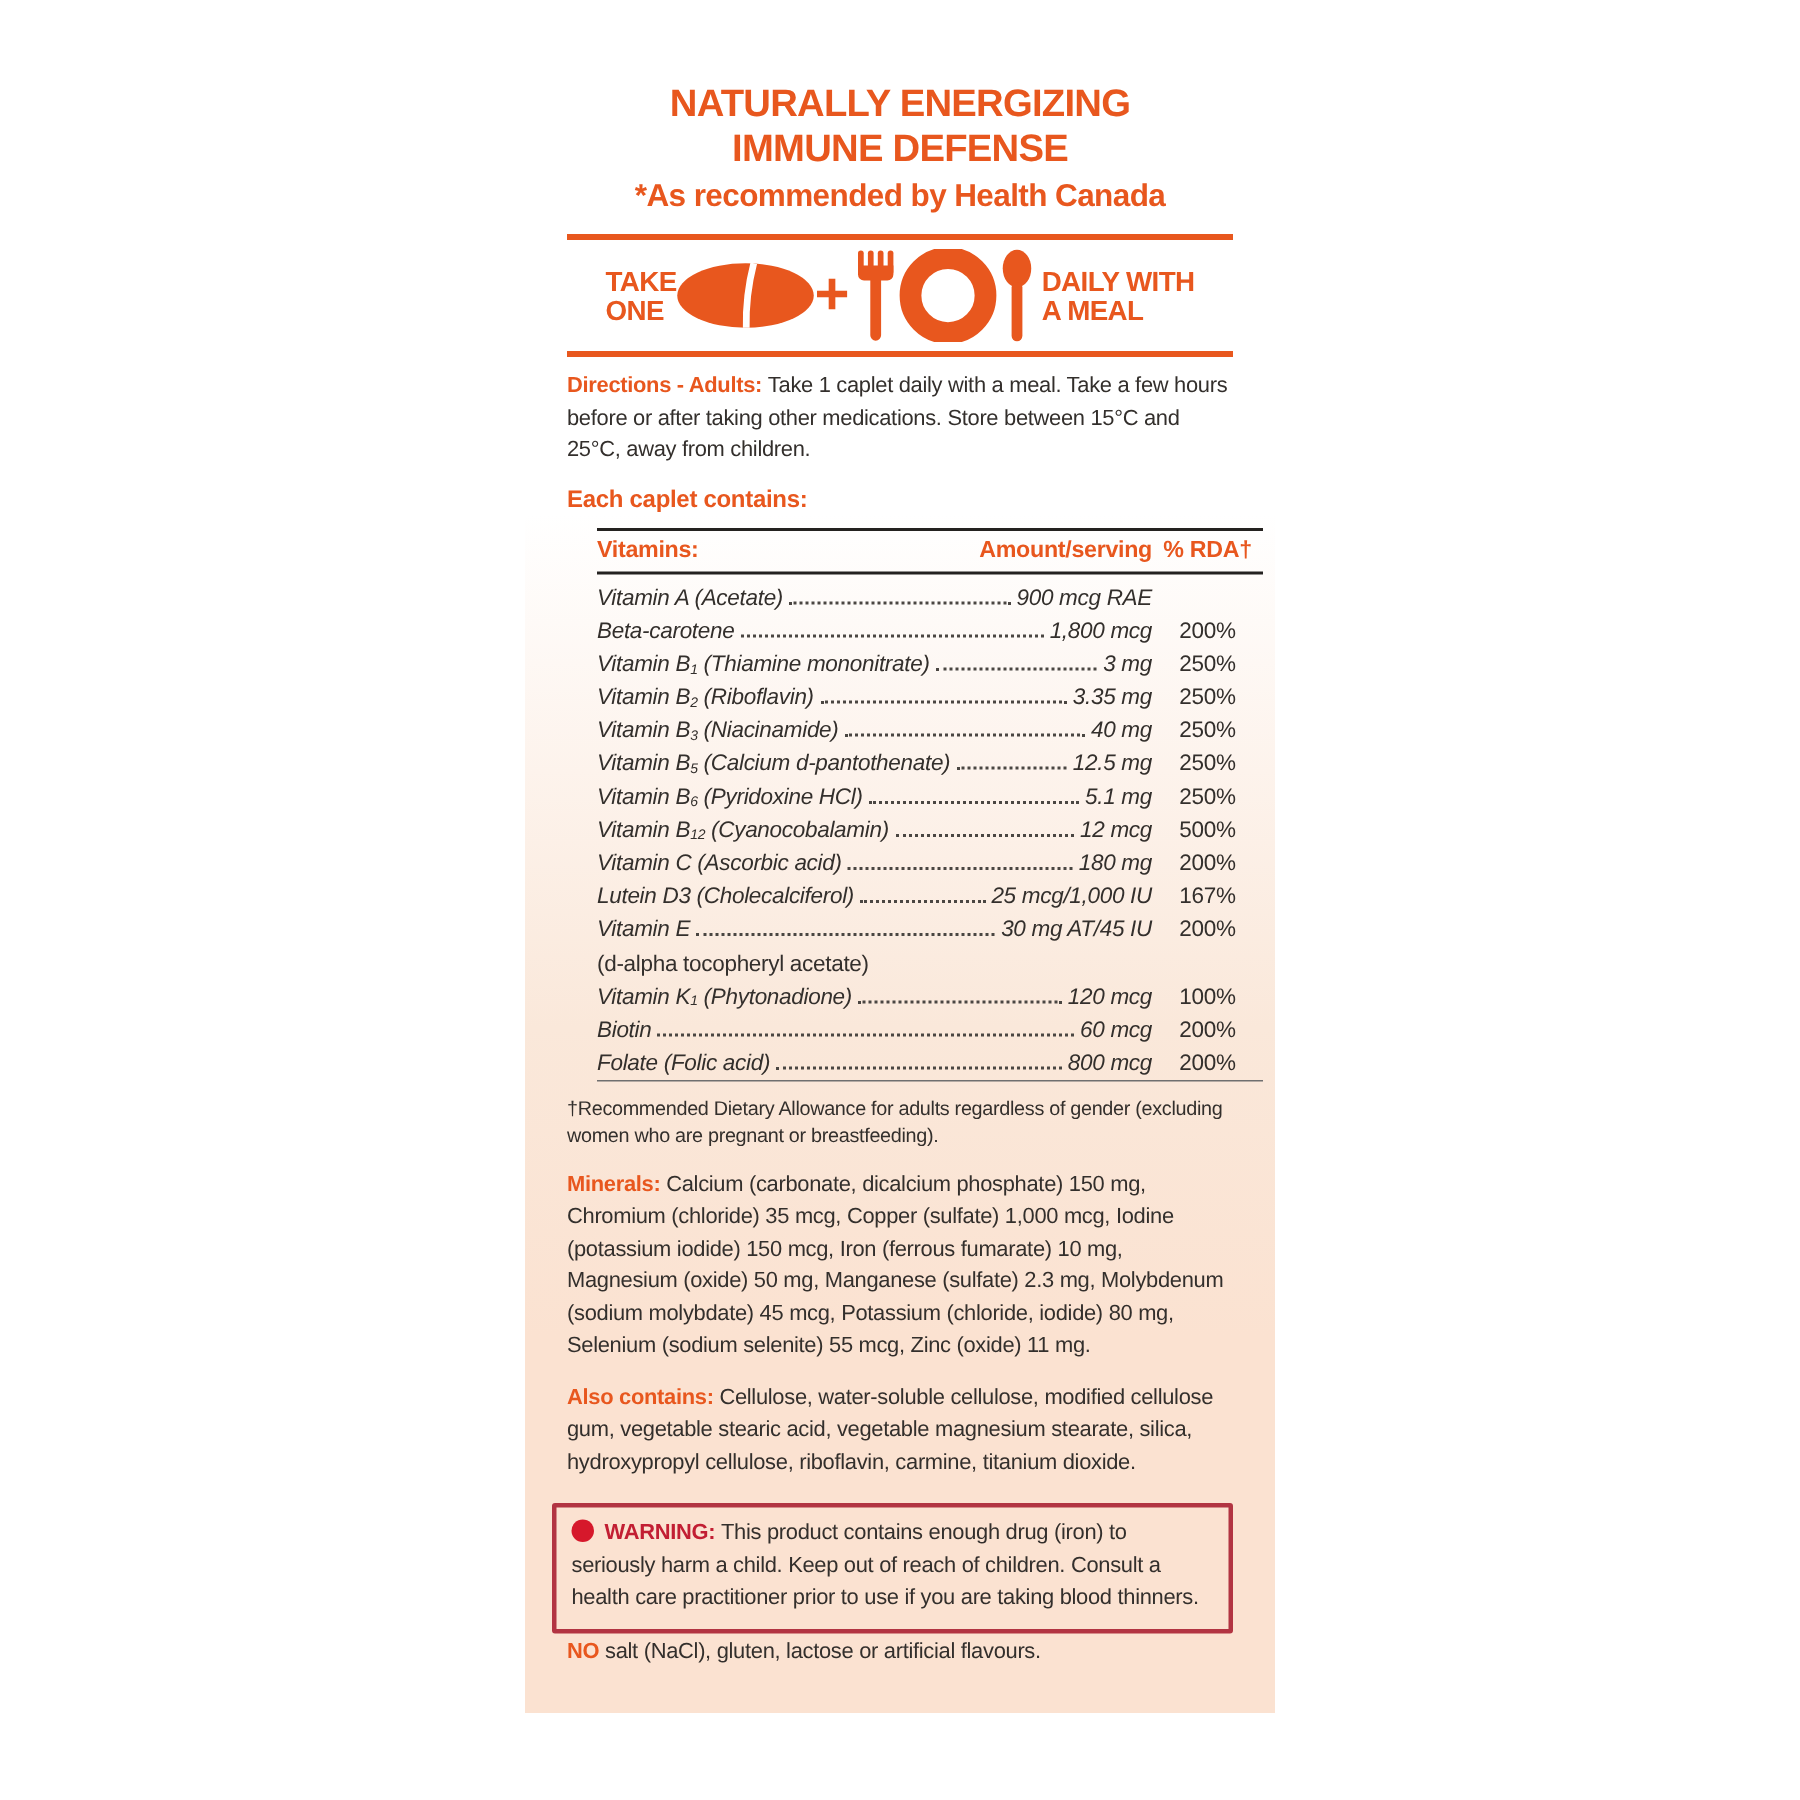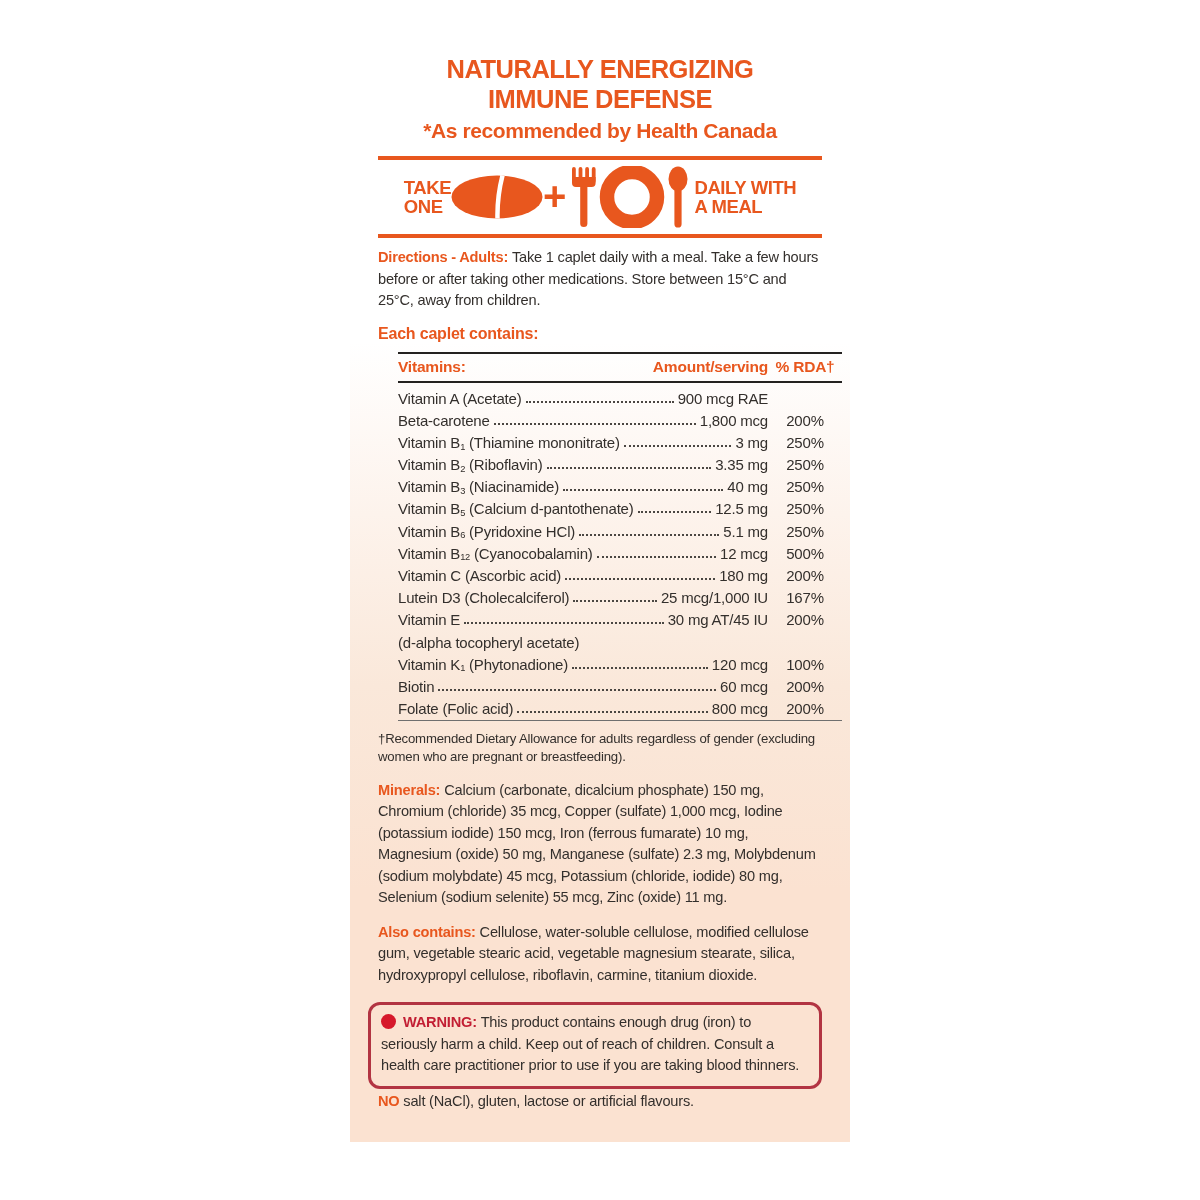--- a/index.html
+++ b/index.html
@@ -34,31 +34,31 @@
   .contains-h{margin-top:13px;color:var(--orange);font-weight:bold;font-size:16px;letter-spacing:-0.2px;}
   
   .vtable{width:100%;margin-top:9px;border-collapse:collapse;border-bottom:1.5px solid #6f6f6f;margin-left:20px;}
   .vtable td{font-size:15px;letter-spacing:-0.2px;padding:2.6px 0;vertical-align:bottom;}
   .hdr td{border-top:2px solid #242220;border-bottom:2px solid #242220;
     color:var(--orange);font-weight:bold;font-size:15.5px;padding:4px 0 5px;}
   .hdr-name{display:flex;}
   .hdr-name .sp{flex:1;}
   .hdr-rda{text-align:center;}
   tbody tr:first-child td{padding-top:7px;}
-  .namecell{display:flex;align-items:flex-end;}
+  .namecell{display:flex;align-items:flex-end;font-style:italic;}
   .nm{white-space:nowrap;}
   .amt{white-space:nowrap;}
   .leader{flex:1;border-bottom:2px dotted #4a4642;margin:0 4px 4px;min-width:12px;}
   .rdacell{width:74px;text-align:center;vertical-align:middle;}
   .subline{padding-left:15px;}
   .sub{font-size:0.62em;position:relative;top:0.18em;}
   .footnote{margin-top:9px;font-size:13.2px;line-height:18.5px;letter-spacing:-0.2px;}
   
   .warnbox{margin:16px 0 0 -10px;width:calc(100% + 10px);
-    border:3px solid var(--redborder);border-radius:12px;padding:7px 10px 9px;
+    border:3px solid var(--redborder);border-radius:2px;padding:7px 10px 9px;
     font-size:14.6px;line-height:21.5px;letter-spacing:-0.2px;background:transparent;}
   .warndot{display:inline-block;width:15px;height:15px;border-radius:50%;
     background:var(--reddot);margin-right:7px;vertical-align:-2px;}
   .noline{margin-top:2px;font-size:14.6px;line-height:21px;letter-spacing:-0.2px;}
   svg{display:block;}
 </style>
 </head>
 <body>
 
 <div class="panel">

